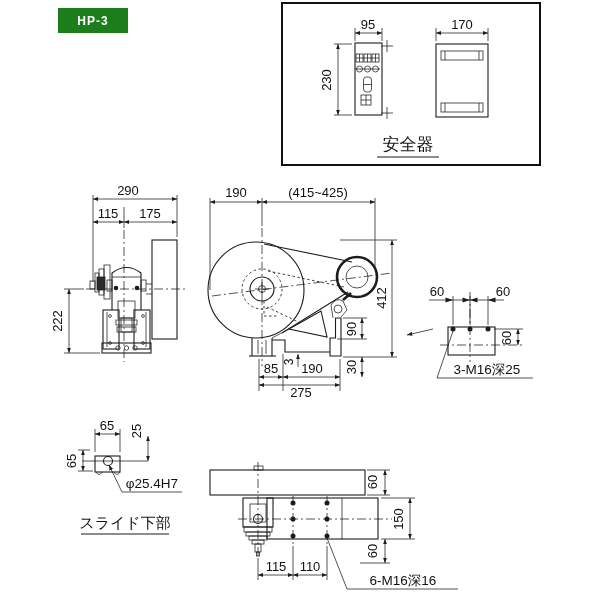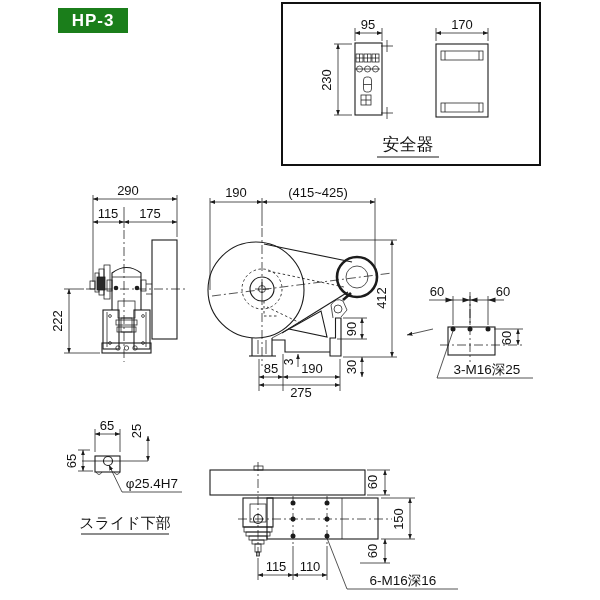--- a/index.html
+++ b/index.html
@@ -1,19 +1,19 @@
 <!DOCTYPE html>
 <html><head>
 <meta charset="utf-8">
 <style>
   html,body{margin:0;padding:0;background:#fff;}
   #stage{position:relative;width:600px;height:600px;background:#ffffff;overflow:hidden;
          font-family:"Liberation Sans",sans-serif;}
   #hp-badge{position:absolute;left:58px;top:8px;width:70px;height:25px;background:#1b7e1b;
-            color:#fff;font-weight:bold;font-size:17px;display:flex;align-items:center;
+            color:#fff;font-weight:bold;font-size:12px;display:flex;align-items:center;
             justify-content:center;letter-spacing:1px;}
   svg{position:absolute;left:0;top:0;}
   .ol{fill:none;stroke:#1c1c1c;stroke-width:1.1;}
   .th{fill:none;stroke:#1c1c1c;stroke-width:0.75;}
   .bd{fill:none;stroke:#1c1c1c;stroke-width:2.6;}
   .bx{fill:none;stroke:#111;stroke-width:2;}
   .cl{fill:none;stroke:#1c1c1c;stroke-width:0.75;stroke-dasharray:9 3 2 3;}
   .dt{fill:none;stroke:#1c1c1c;stroke-width:0.85;stroke-dasharray:2.5 2.5;}
   .fl{fill:#1c1c1c;stroke:none;}
   .wf{fill:#fff;stroke:#1c1c1c;stroke-width:1.1;}

